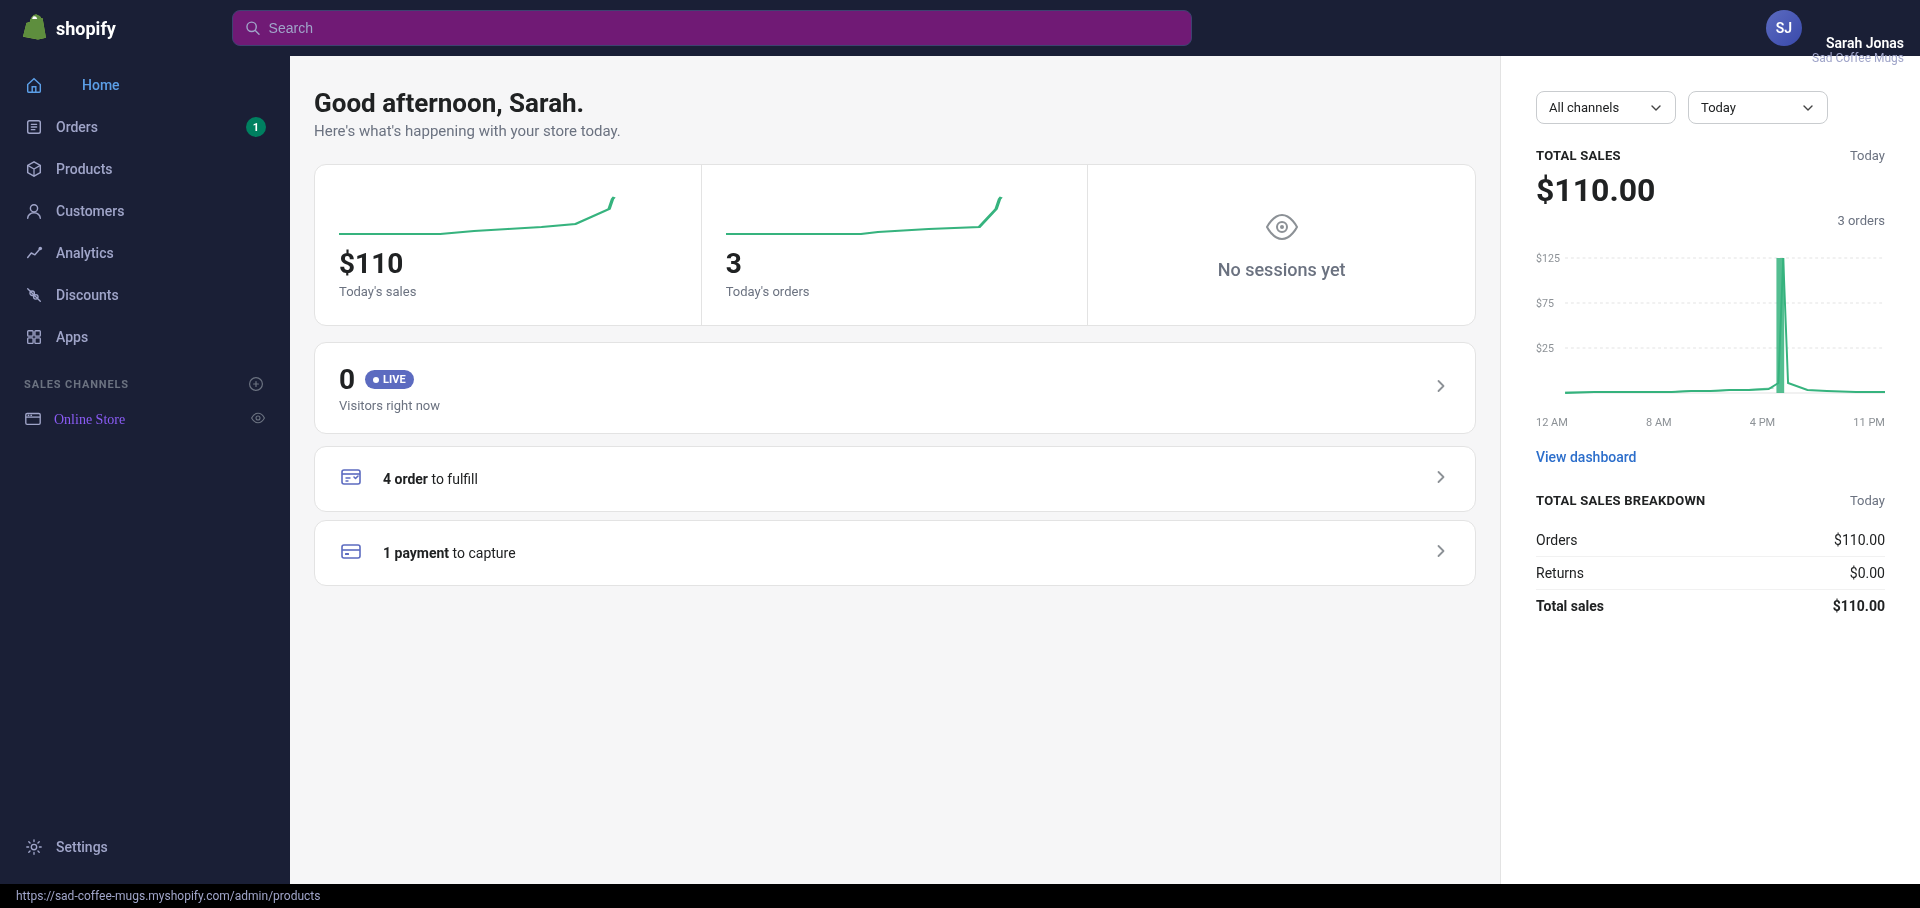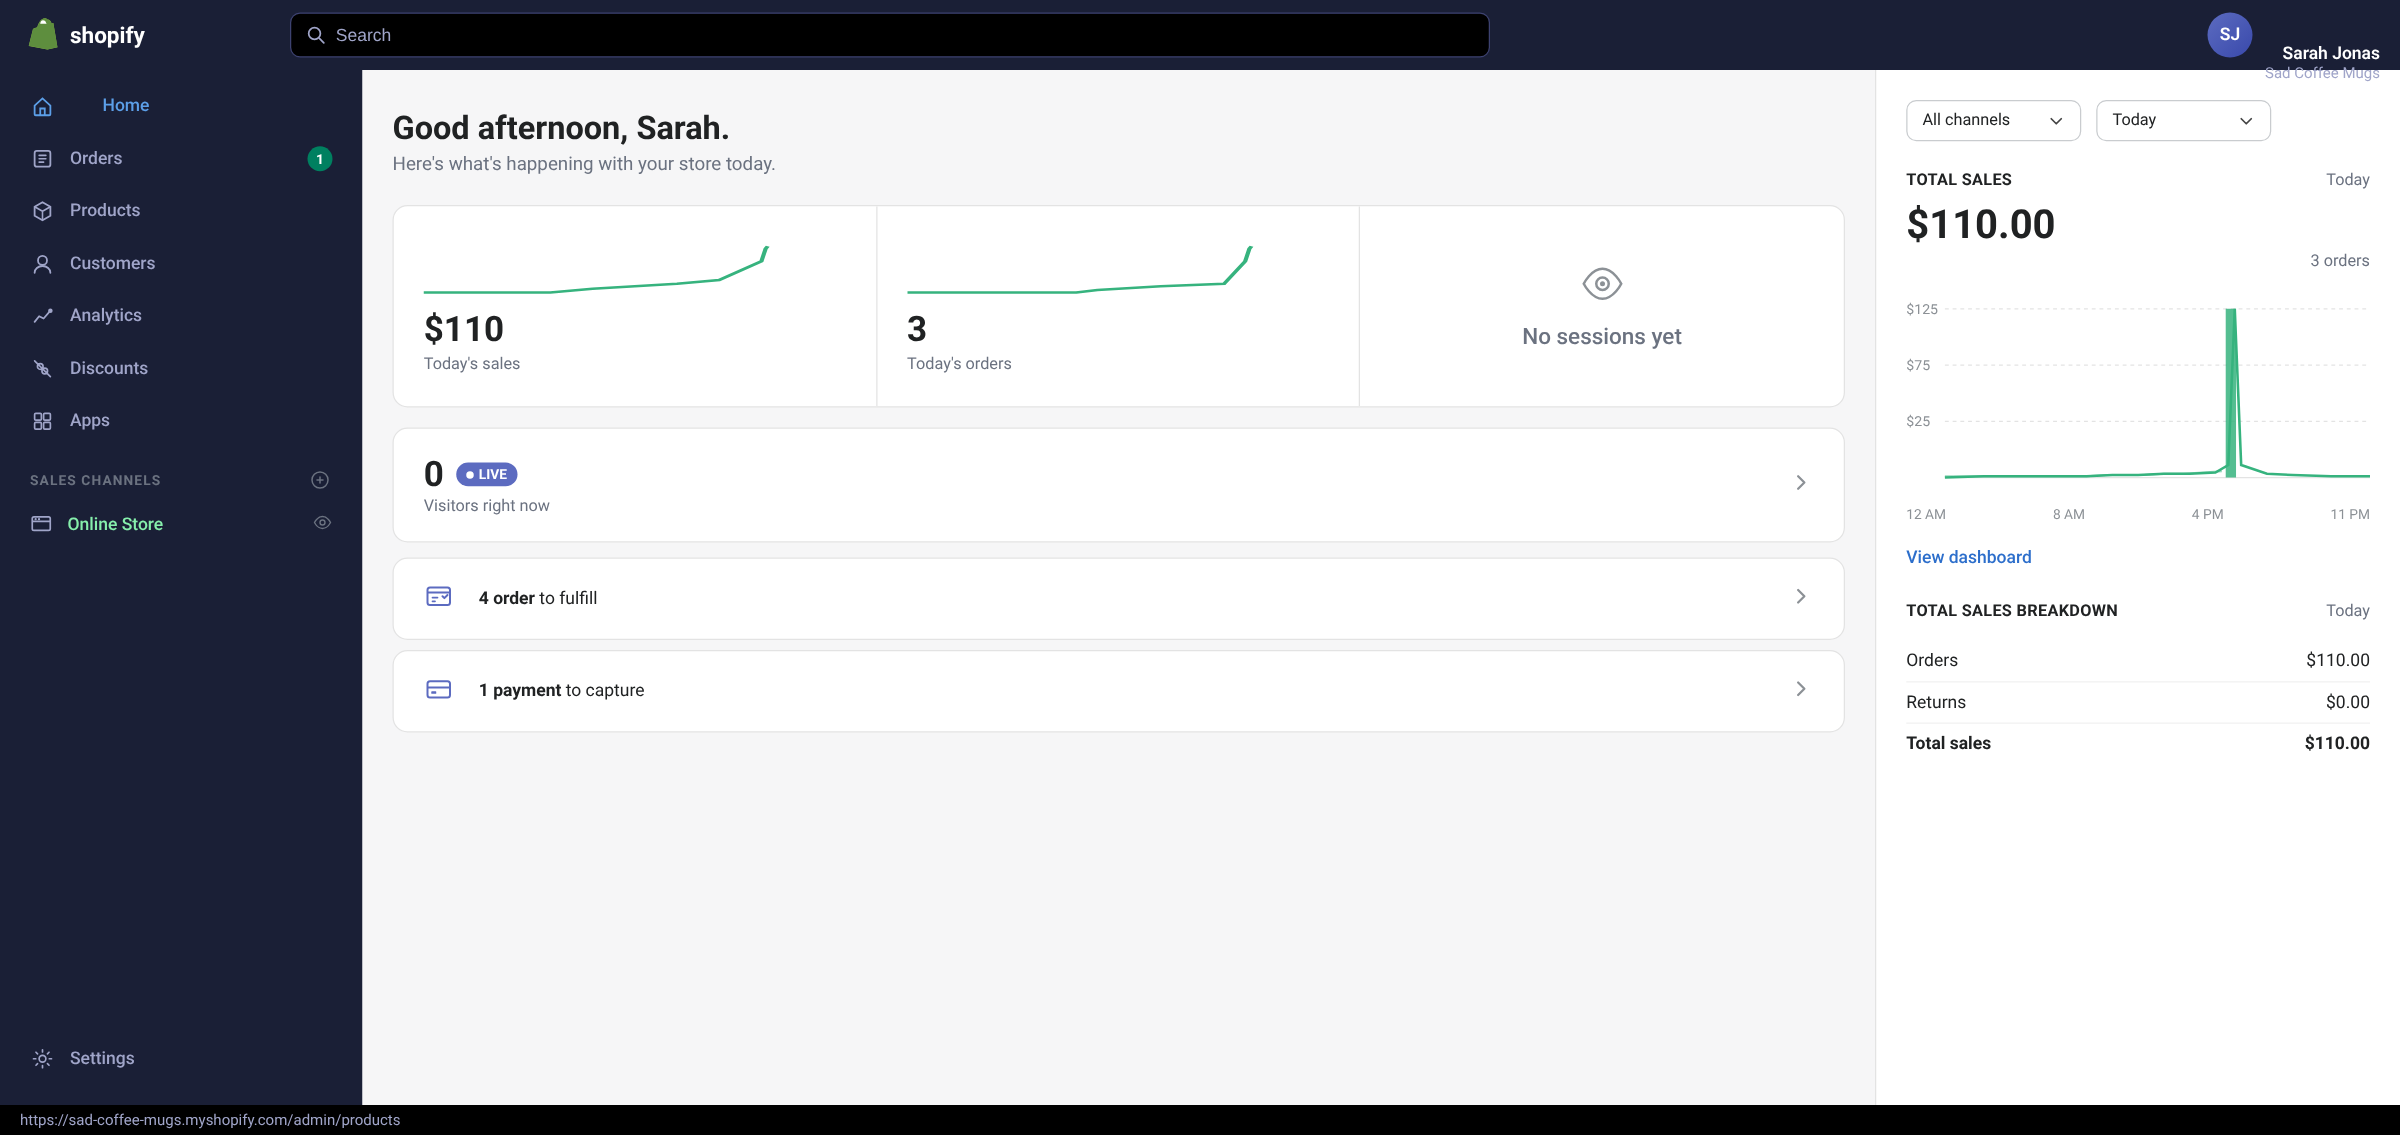--- a/index.html
+++ b/index.html
@@ -24,21 +24,21 @@
       font-size: 18px;
       font-weight: 700;
       min-width: 200px;
     }
     .shopify-bag {
       width: 32px;
       height: 32px;
     }
     .search-bar {
       flex: 1;
-      background: #000000;
+      background: #701a75;
       border: 1px solid #3d4270;
       border-radius: 8px;
       display: flex;
       align-items: center;
       padding: 0 12px;
       gap: 8px;
       height: 36px;
       max-width: 960px;
     }
     .search-bar input {
@@ -142,26 +142,27 @@
       display: flex;
       align-items: center;
       justify-content: center;
     }
 
     .online-store-item {
       display: flex;
       align-items: center;
       gap: 12px;
       padding: 10px 16px;
-      color: #86efac;
+      color: #8b5cf6;
       font-size: 14px;
       font-weight: 500;
       cursor: pointer;
       border-radius: 6px;
       margin: 1px 8px;
+      font-family: Liberation Serif, serif;
     }
     .online-store-item .eye-icon { margin-left: auto; }
 
     .sidebar-bottom {
       margin-top: auto;
       padding: 8px 0;
     }
 
     
     .main-content {
@@ -247,21 +248,21 @@
     .action-text strong { font-weight: 700; }
     .action-text span { color: #202223; }
 
     
     .right-panel {
       width: 420px;
       flex-shrink: 0;
       background: white;
       border-left: 1px solid #e3e3e3;
       overflow-y: auto;
-      padding: 24px;
+      padding: 35px;
     }
     .right-panel::-webkit-scrollbar { width: 4px; }
     .right-panel::-webkit-scrollbar-thumb { background: #ccc; }
 
     
     .filter-row {
       display: flex;
       gap: 12px;
       margin-bottom: 24px;
     }

